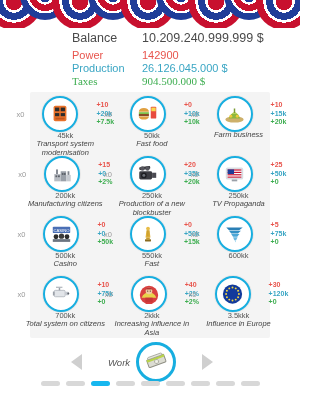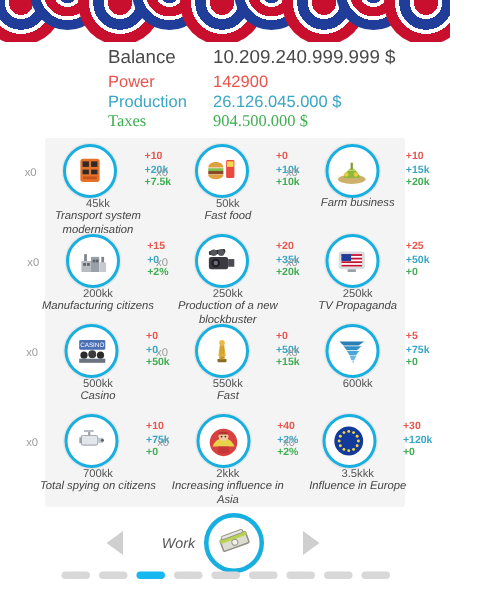--- a/index.html
+++ b/index.html
@@ -397,21 +397,21 @@
               </span>
             </span>
             <span class="vals">
               <span class="v-pow">+10</span>
               <span class="v-prod">+75k</span>
               <span class="v-tax">+0</span>
             </span>
           </div>
           <div class="cap">
             <div class="price">700kk</div>
-            <div class="name">Total spying on citizens</div>
+            <div class="name">Total system on citizens</div>
           </div>
         </div>
         <div class="cell">
           <div class="itemline">
             <span class="mult">x0</span>
             <span class="coin">
               <span>
                 <svg width="22" height="22" viewBox="0 0 24 24">
                   <circle cx="12" cy="13" r="10" fill="#d94040"></circle>
                   <path d="M4 16c1.6-4 4.4-6 8-6s6.4 2 8 6z" fill="#e8d24a"></path>

